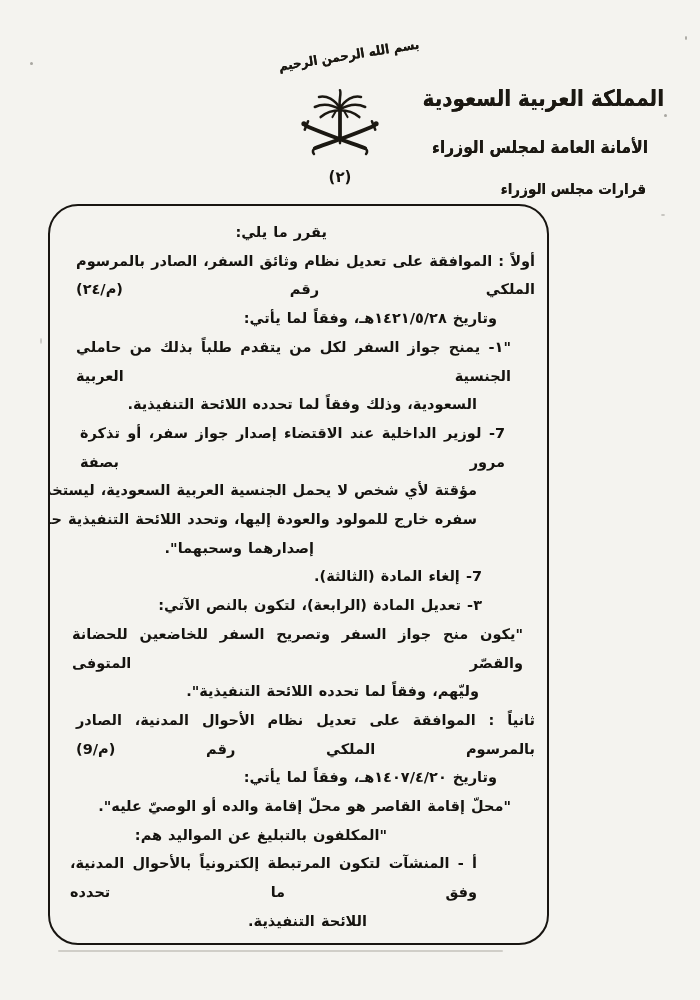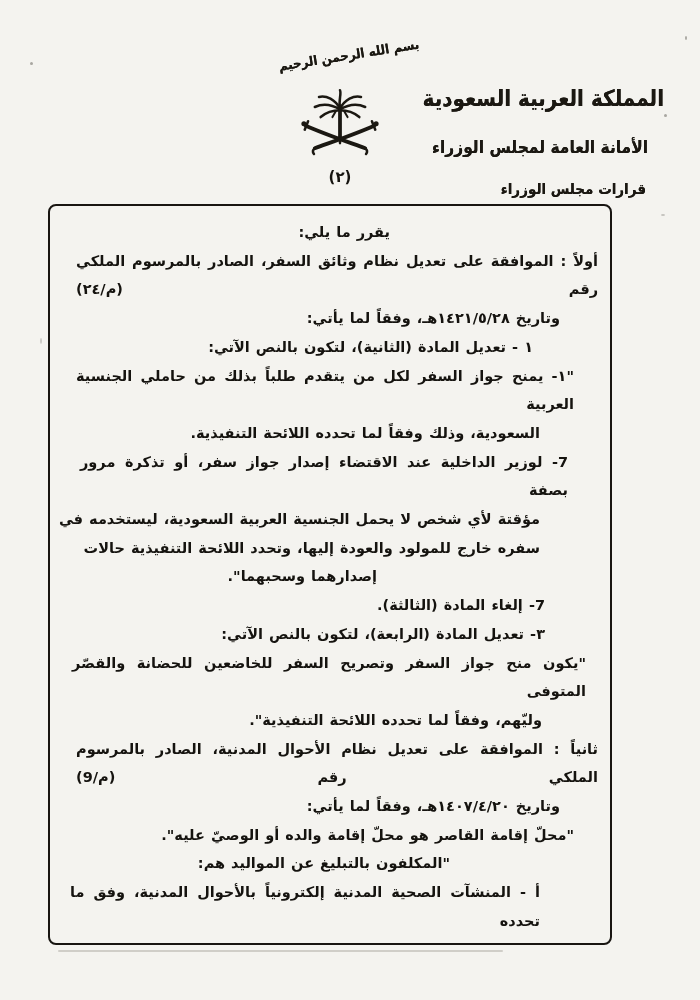--- a/index.html
+++ b/index.html
@@ -21,22 +21,22 @@
   .hdr-country{right:36px;top:86px;font-size:20px;transform:scaleY(1.12);}
   .hdr-secretariat{right:52px;top:138px;font-size:15.5px;transform:scaleY(1.1);}
   .hdr-doctype{right:54px;top:181px;font-size:13.5px;transform:scaleY(1.08);z-index:3;}
   .emblem{position:absolute;left:298px;top:86px;width:84px;height:84px;}
   .page-num{
     position:absolute;left:298px;top:168px;width:84px;text-align:center;
     font-size:15px;font-weight:bold;
   }
   
   .decree-box{
-    position:absolute;left:48px;top:204px;width:564px;height:741px;
-    border:2.5px solid #181511;border-radius:8px;
+    position:absolute;left:48px;top:204px;width:501px;height:741px;
+    border:2.5px solid #181511;border-radius:30px;
     box-sizing:border-box;overflow:hidden;background:transparent;
   }
   .decree-content{
     direction:rtl;text-align:right;
     padding:12px 12px 0 18px;
     font-size:14.5px;font-weight:bold;line-height:28.7px;
     word-spacing:1px;
   }
   .ln{min-height:28.7px;white-space:nowrap;}
   .ln.j{white-space:normal;text-align:justify;text-align-last:justify;}
@@ -90,36 +90,35 @@
 
 <div class="callig hdr-country">المملكة العربية السعودية</div>
 <div class="callig hdr-secretariat">الأمانة العامة لمجلس الوزراء</div>
 <div class="callig hdr-doctype">قرارات مجلس الوزراء</div>
 
 <div class="decree-box">
   <div class="decree-content">
     <div class="ln" style="padding-right:208px">يقرر ما يلي:</div>
     <div class="ln j" style="padding-left:8px">أولاً : الموافقة على تعديل نظام وثائق السفر، الصادر بالمرسوم الملكي رقم (م/٢٤)</div>
     <div class="ln" style="padding-right:38px">وتاريخ ١٤٢١/٥/٢٨هـ، وفقاً لما يأتي:</div>
-    <div class="ln" style="padding-right:65px">١ - تعديل المادة (الثانية)، لتكون بالنص الآتي:</div>
     <div class="ln j" style="padding-right:24px;padding-left:8px">"١- يمنح جواز السفر لكل من يتقدم طلباً بذلك من حاملي الجنسية العربية</div>
     <div class="ln" style="padding-right:58px">السعودية، وذلك وفقاً لما تحدده اللائحة التنفيذية.</div>
     <div class="ln j" style="padding-right:30px;padding-left:12px">7- لوزير الداخلية عند الاقتضاء إصدار جواز سفر، أو تذكرة مرور بصفة</div>
     <div class="ln" style="padding-right:58px">مؤقتة لأي شخص لا يحمل الجنسية العربية السعودية، ليستخدمه في</div>
     <div class="ln" style="padding-right:58px">سفره خارج للمولود والعودة إليها، وتحدد اللائحة التنفيذية حالات</div>
     <div class="ln" style="padding-right:221px">إصدارهما وسحبهما".</div>
     <div class="ln" style="padding-right:53px">7- إلغاء المادة (الثالثة).</div>
     <div class="ln" style="padding-right:53px">٣- تعديل المادة (الرابعة)، لتكون بالنص الآتي:</div>
     <div class="ln j" style="padding-right:12px;padding-left:4px">"يكون منح جواز السفر وتصريح السفر للخاضعين للحضانة والقصّر المتوفى</div>
     <div class="ln" style="padding-right:56px">وليّهم، وفقاً لما تحدده اللائحة التنفيذية".</div>
     <div class="ln j" style="padding-left:8px">ثانياً : الموافقة على تعديل نظام الأحوال المدنية، الصادر بالمرسوم الملكي رقم (م/9)</div>
     <div class="ln" style="padding-right:38px">وتاريخ ١٤٠٧/٤/٢٠هـ، وفقاً لما يأتي:</div>
     <div class="ln" style="padding-right:24px">"محلّ إقامة القاصر هو محلّ إقامة والده أو الوصيّ عليه".</div>
     <div class="ln" style="padding-right:148px">"المكلفون بالتبليغ عن المواليد هم:</div>
-    <div class="ln j" style="padding-right:58px;padding-left:2px">أ - المنشآت الصحية المدنية إلكترونياً بالأحوال المدنية، وفق ما تحدده</div>
+    <div class="ln j" style="padding-right:58px;padding-left:2px">أ - المنشآت لتكون المرتبطة إلكترونياً بالأحوال المدنية، وفق ما تحدده</div>
     <div class="ln" style="padding-right:168px">اللائحة التنفيذية.</div>
     <div class="ln" style="padding-right:144px">ب- والدا الطفل.</div>
     <div class="ln" style="padding-right:71px">ج - الأقرب درجة للمولود من الأقارب البالغ من العمر ثمانية عشر عاماً.</div>
 
   </div>
 </div>
 
 <div class="shadow-line"></div>
 <div class="speck s1"></div>
 <div class="speck s2"></div>

